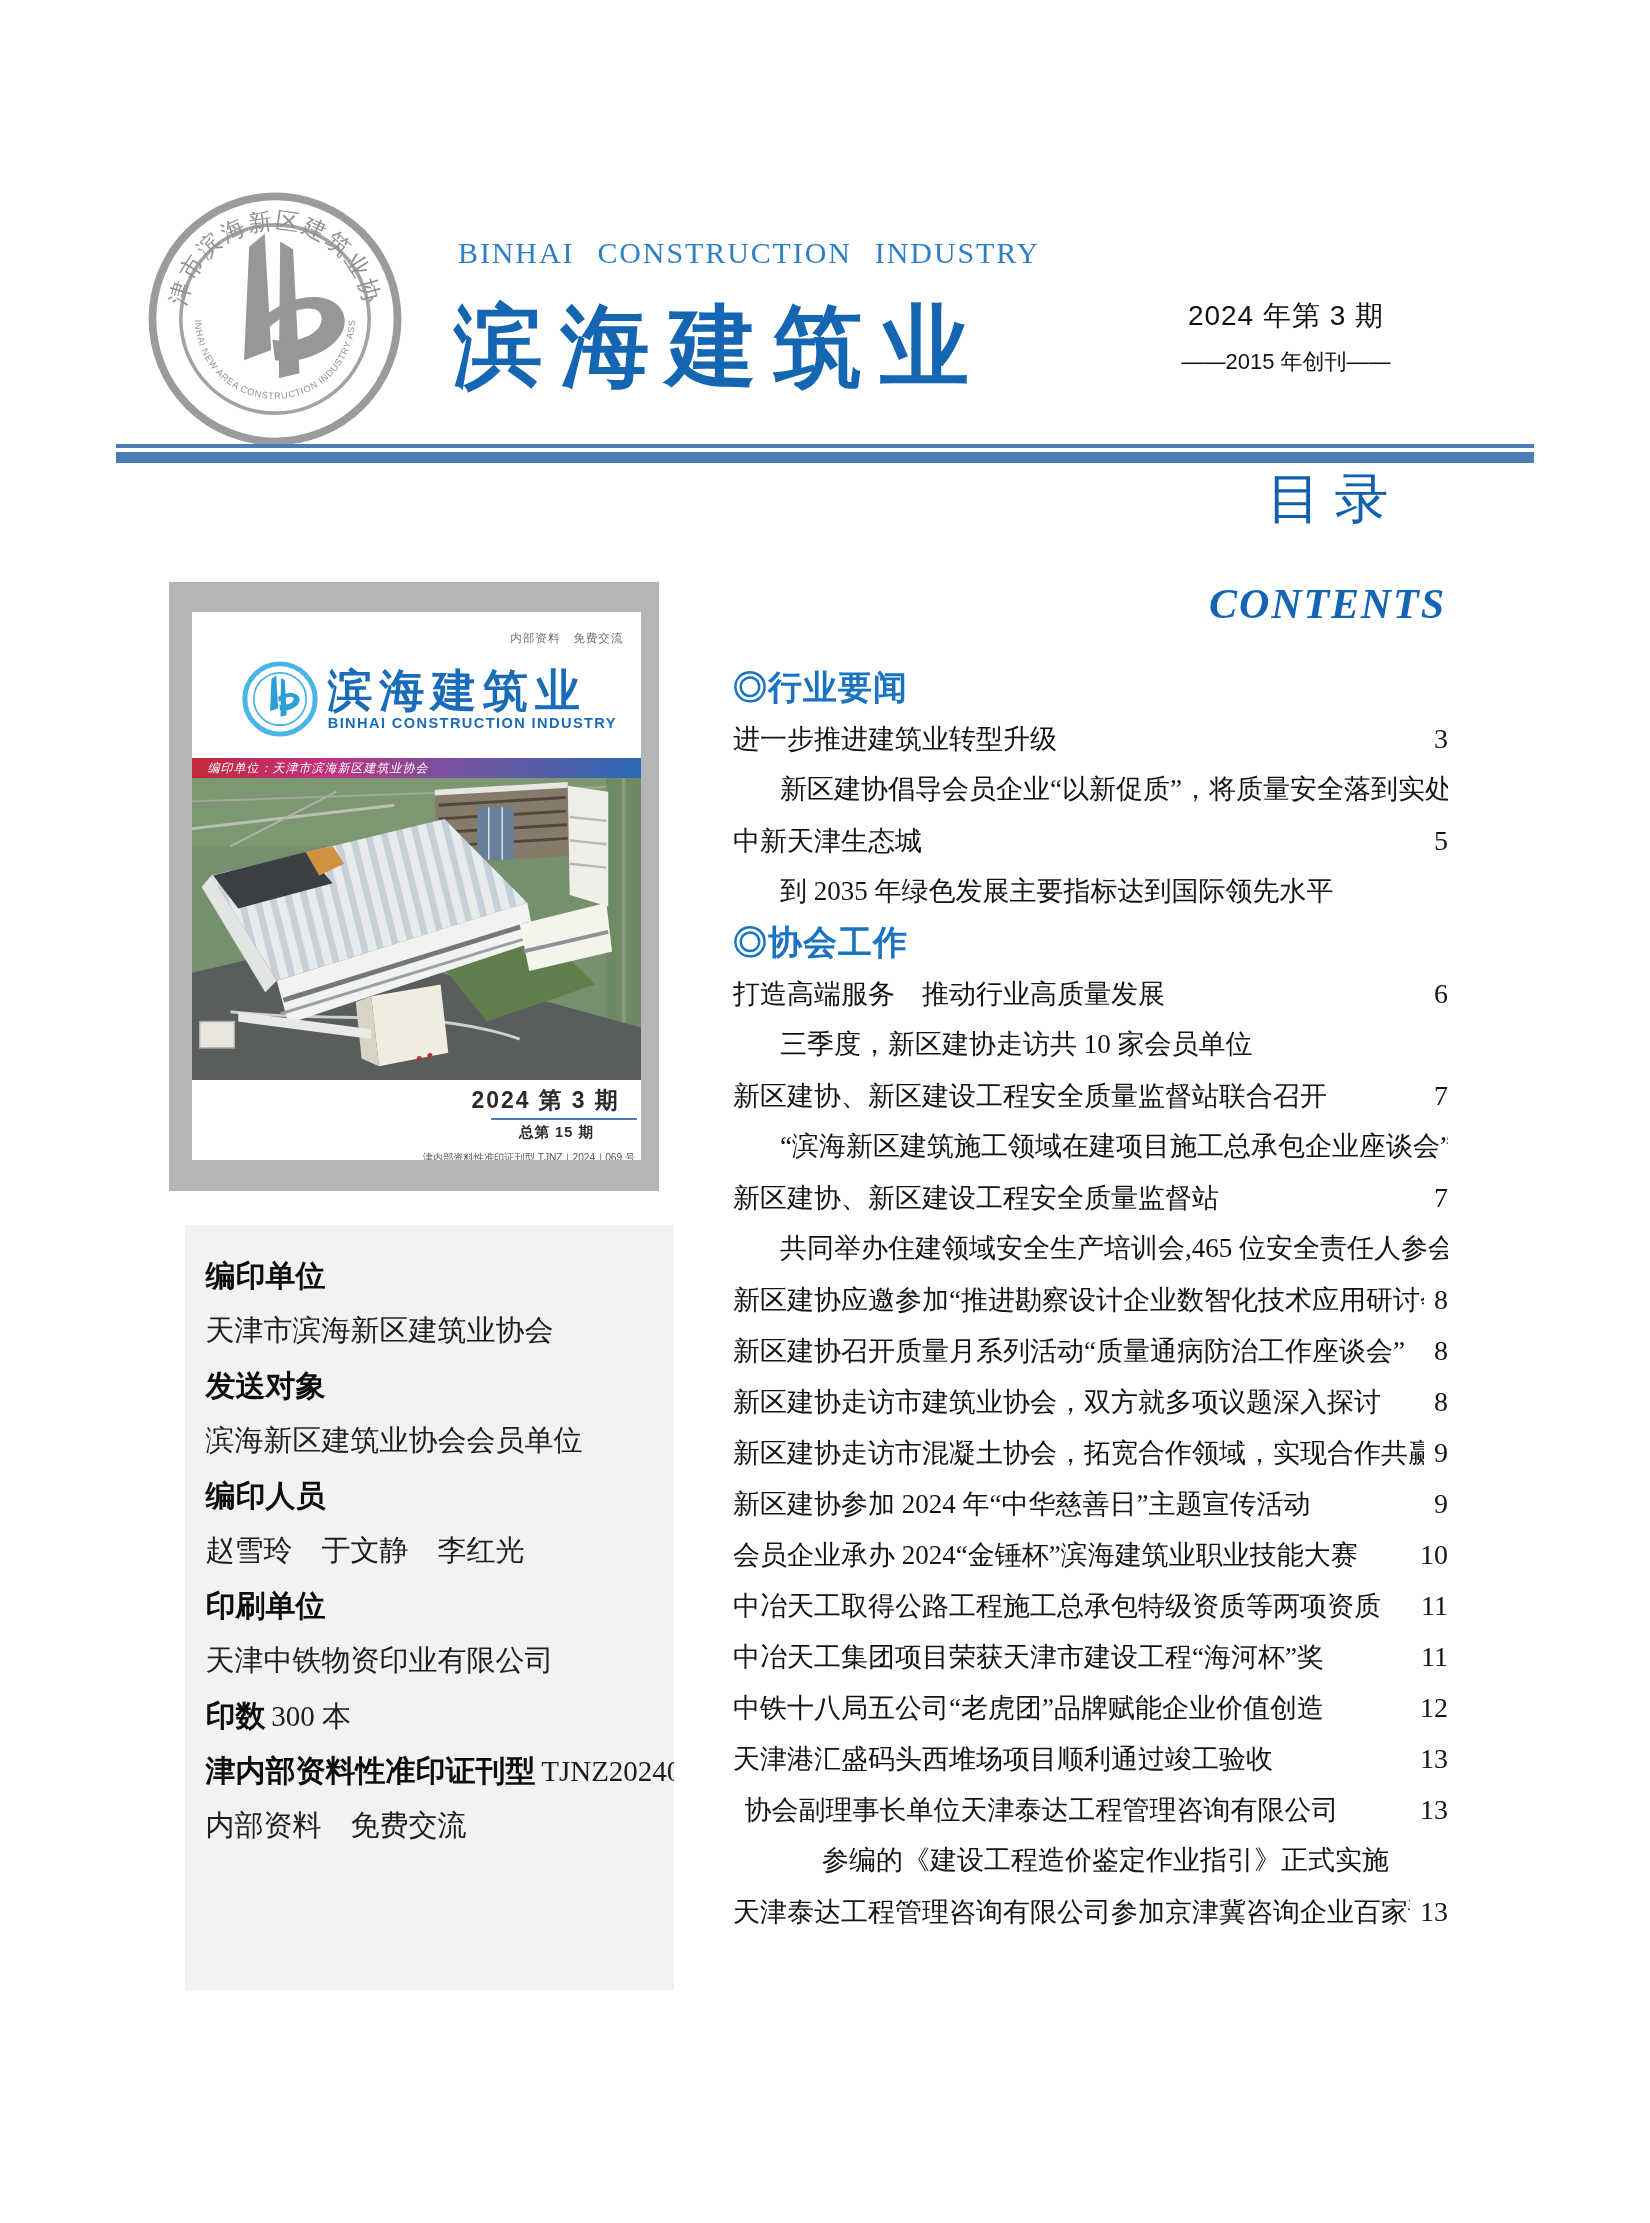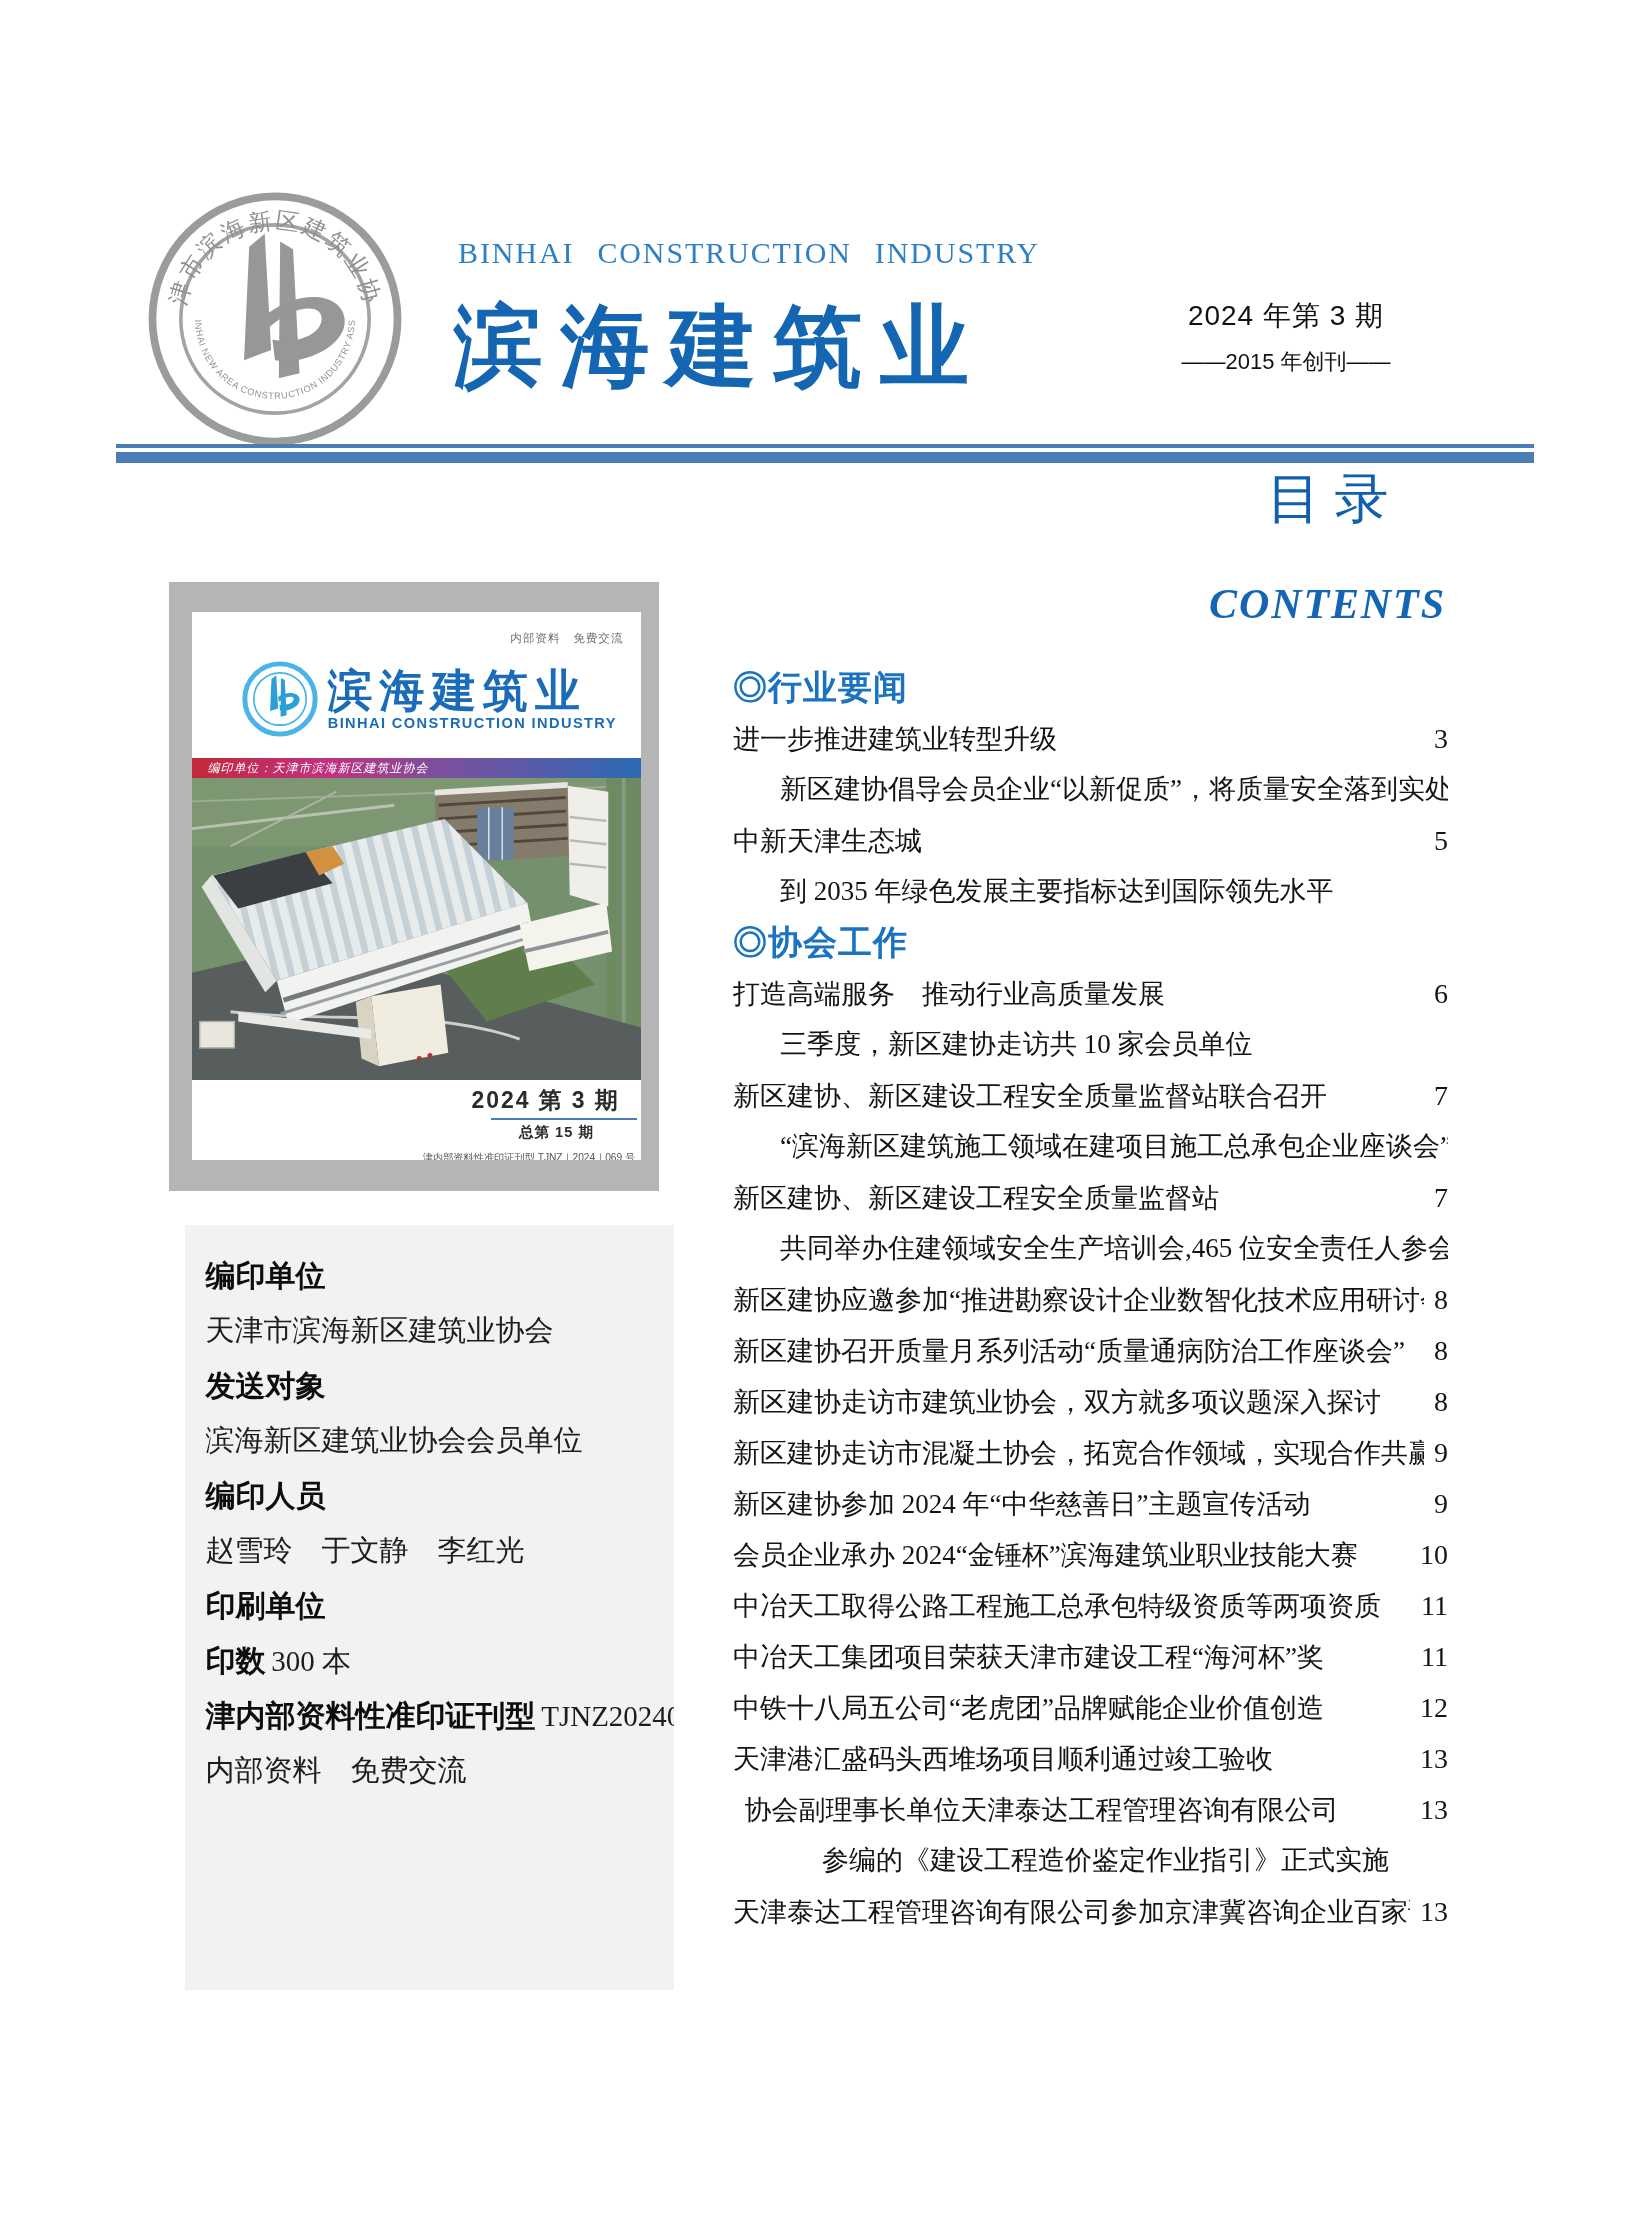--- a/index.html
+++ b/index.html
@@ -186,20 +186,21 @@
 
   <div class="colophon">
     <div>
         <div class="col-row"><span class="lab">编印单位</span></div>
         <div class="col-row"><span class="val only">天津市滨海新区建筑业协会</span></div>
         <div class="col-row"><span class="lab">发送对象</span></div>
         <div class="col-row"><span class="val only">滨海新区建筑业协会会员单位</span></div>
         <div class="col-row"><span class="lab">编印人员</span></div>
         <div class="col-row"><span class="val only">赵雪玲　于文静　李红光</span></div>
         <div class="col-row"><span class="lab">印刷单位</span></div>
+        <div class="col-row"><span class="val only">天津中铁物资印业有限公司</span></div>
         <div class="col-row"><span class="lab">印数</span><span class="val">300 本</span></div>
         <div class="col-row"><span class="lab">津内部资料性准印证刊型</span><span class="val">TJNZ2024069</span></div>
         <div class="col-row"><span class="val only">内部资料　免费交流</span></div>
       </div>
   </div>
 
   <div class="toc">
       <div class="toc-row heading">
         <span class="t">◎行业要闻</span>
       </div>

